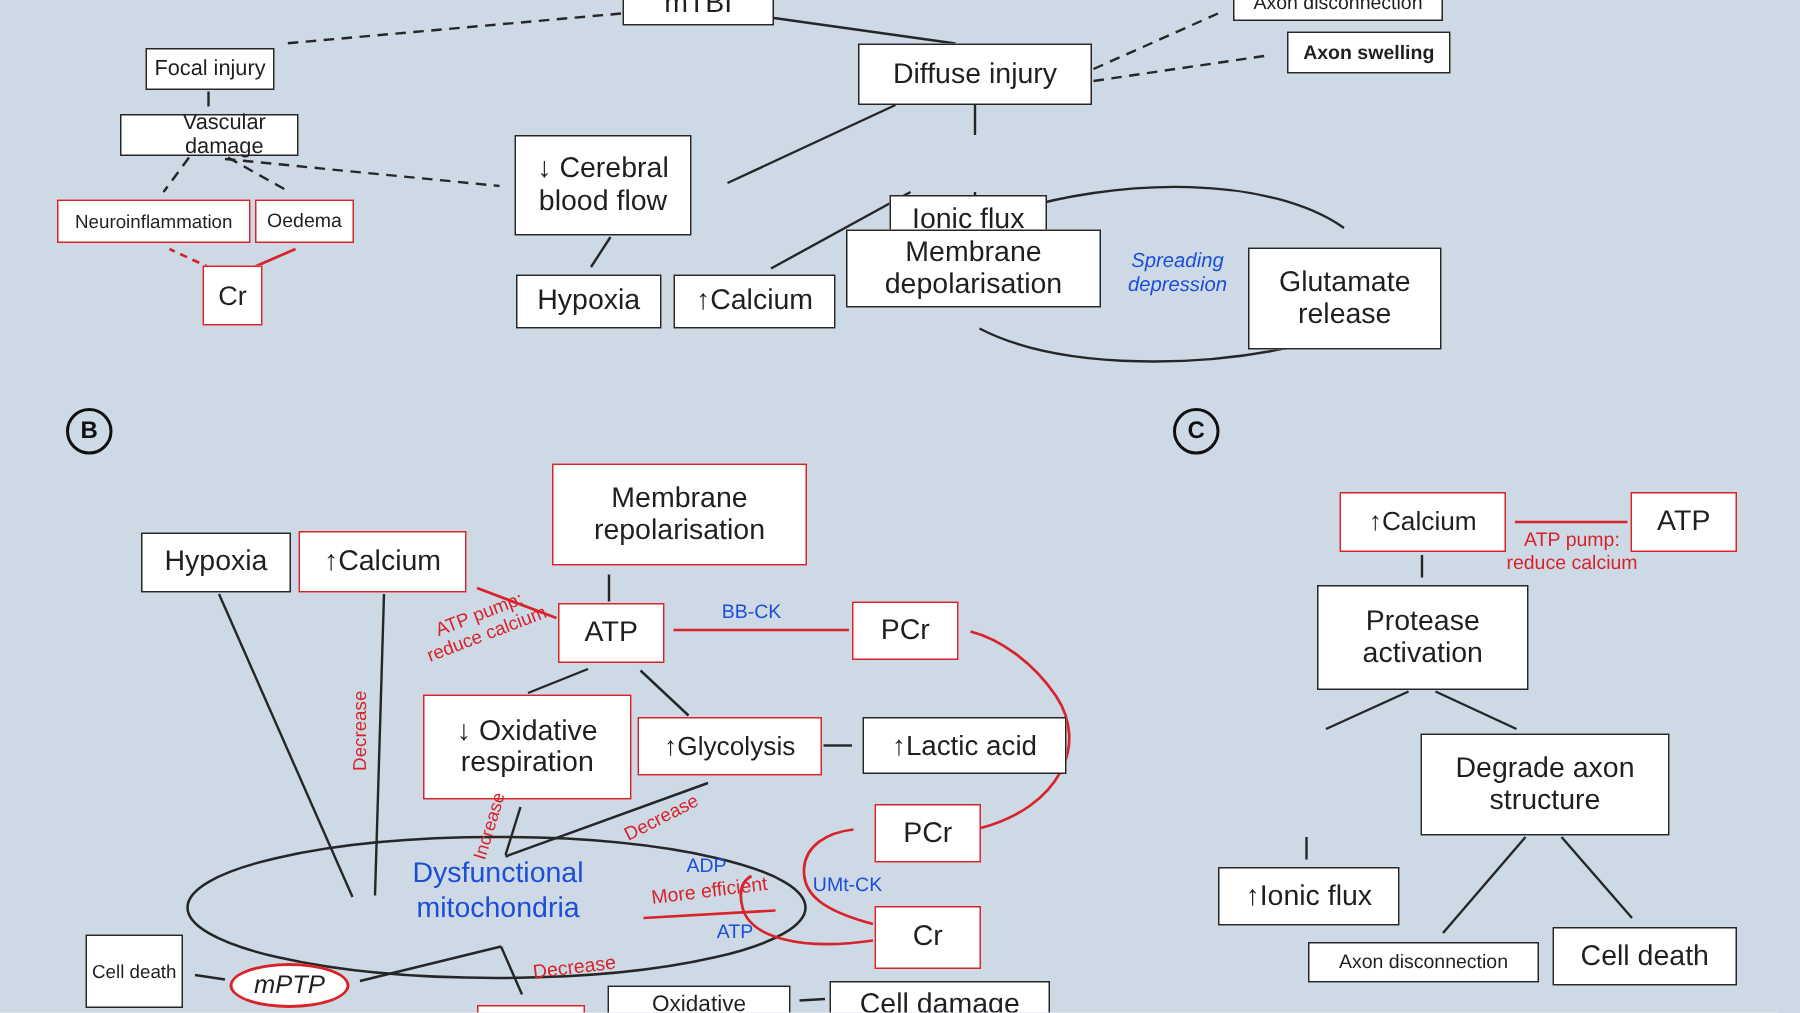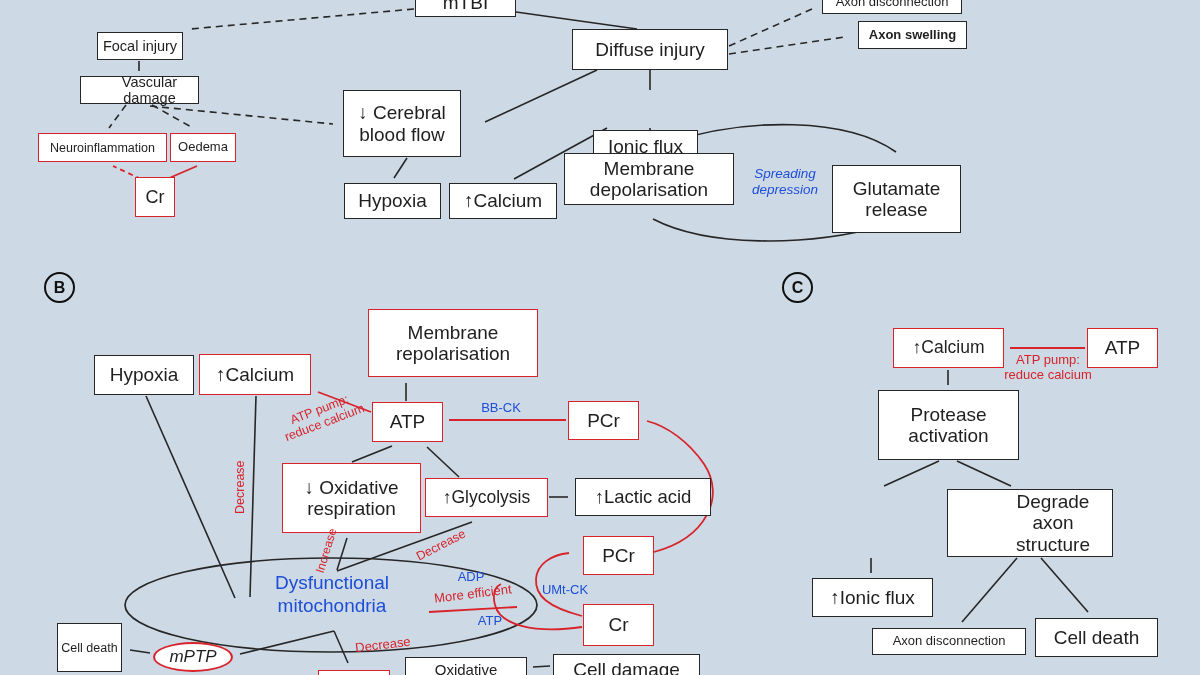--- a/index.html
+++ b/index.html
@@ -154,18 +154,18 @@
   <div class="node bottom-cut" style="left:553px;top:654px;width:147px;height:45px;">Cell damage</div>
 
   <div class="badge" style="left:782px;top:272px;">C</div>
   <div class="node red-border" style="left:893px;top:328px;width:111px;height:40px;font-size:17.5px;">↑Calcium</div>
   <div class="node red-border" style="left:1087px;top:328px;width:71px;height:40px;">ATP</div>
   <div class="lbl red-text" style="left:997px;top:352px;width:102px;font-size:13px;line-height:15px;">
     <span style="display:block;">ATP pump:</span>
     <span style="display:block;">reduce calcium</span>
   </div>
   <div class="node" style="left:878px;top:390px;width:141px;height:70px;">Protease activation</div>
-  <div class="node" style="left:947px;top:489px;width:166px;height:68px;padding-left:46px;">Degrade axon structure</div>
+  <div class="node" style="left:947px;top:489px;width:166px;height:68px;">Degrade axon structure</div>
   <div class="node" style="left:812px;top:578px;width:121px;height:39px;">↑Ionic flux</div>
   <div class="node" style="left:872px;top:628px;width:154px;height:27px;font-size:13px;">Axon disconnection</div>
   <div class="node" style="left:1035px;top:618px;width:123px;height:39px;">Cell death</div>
 
 </div>
 
 </body></html>

